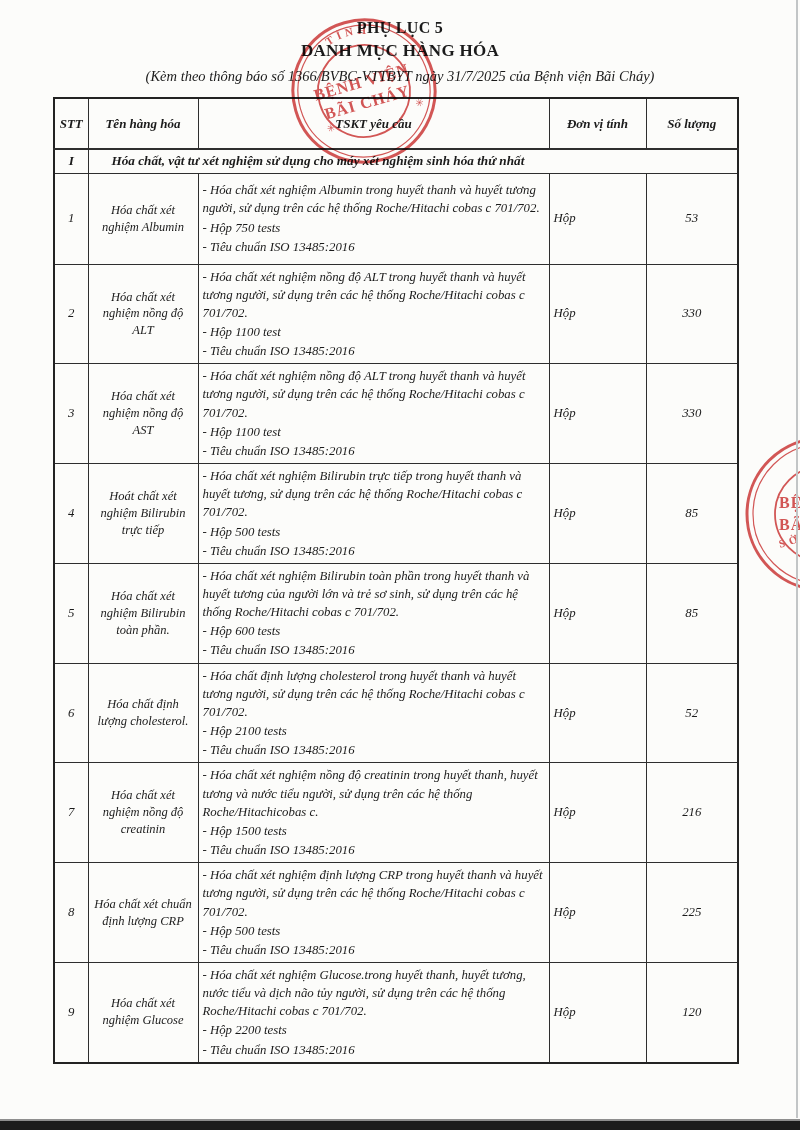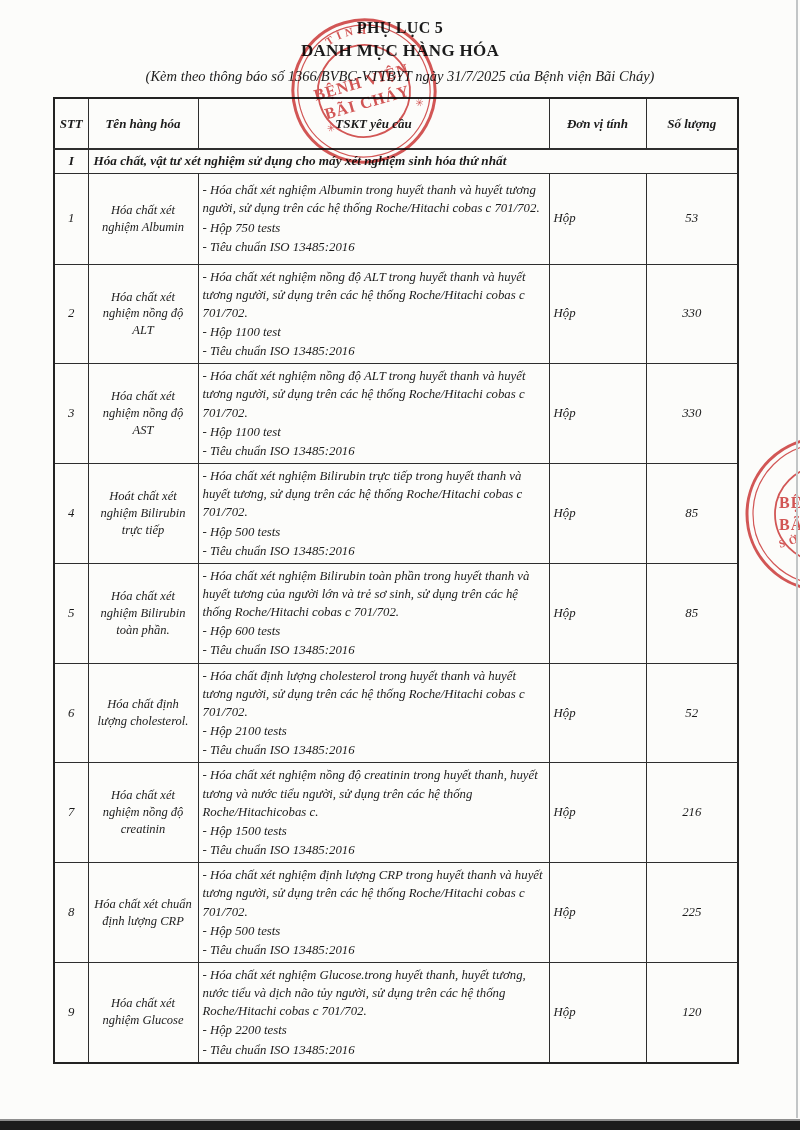--- a/index.html
+++ b/index.html
@@ -24,21 +24,21 @@
   }
   table.goods tr.hdr th{font-weight:bold;font-size:13px;text-align:center;border-bottom-width:2px;}
   table.goods{border:2px solid #222;}
   td.c-stt{text-align:center;}
   td.c-name{text-align:center;font-size:12.5px;line-height:1.35;padding:2px 3px;}
   td.c-spec{padding:3px 7px;line-height:1.42;}
   td.c-spec div{margin:1px 0;}
   td.c-unit{text-align:left;}
   td.c-qty{text-align:center;}
   tr.section td{font-weight:bold;font-size:13.2px;}
-  tr.section td.sec-title{text-align:left;padding-left:5px;}
+  tr.section td.sec-title{text-align:left;padding-left:23px;}
 
   .stamp{position:absolute;mix-blend-mode:multiply;opacity:.88;pointer-events:none;}
   .stamp text{fill:#cf4040;}
   .stamp circle{stroke:#cf4040;fill:none;}
 
   .edge-line{position:absolute;top:0;left:796px;width:2px;height:1118px;background:#c2c5c6;}
   .bottom-band{position:absolute;left:0;bottom:0;width:100%;height:9px;background:#1c1c1c;border-top:2px solid #8e8e8e;}
 </style>
 </head>
 <body>

